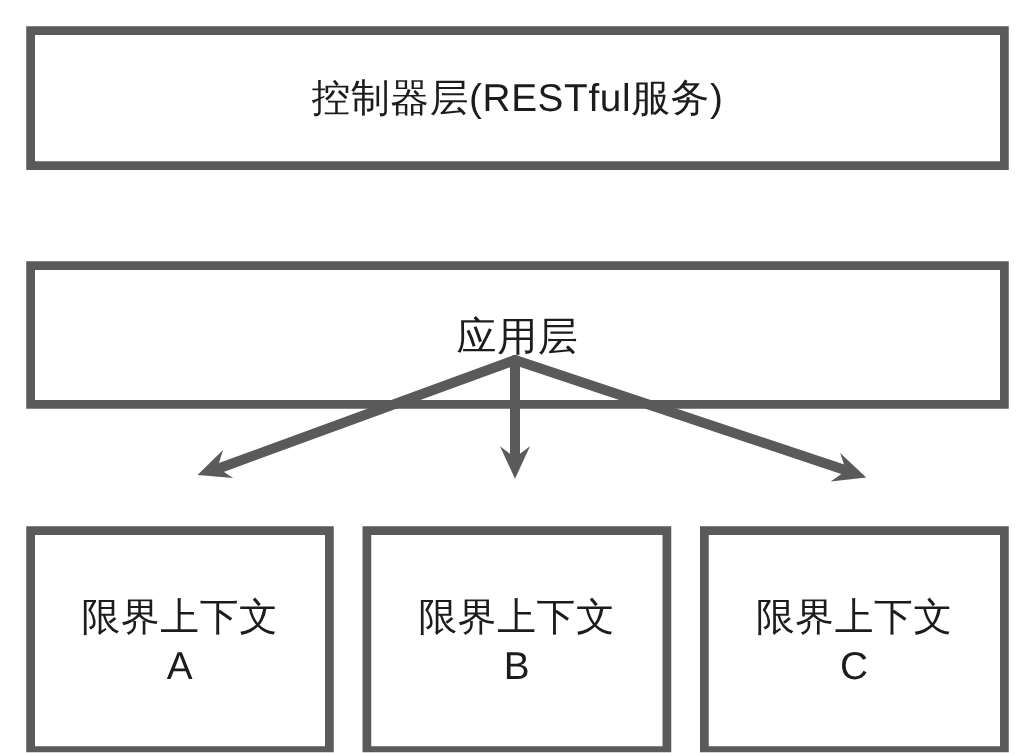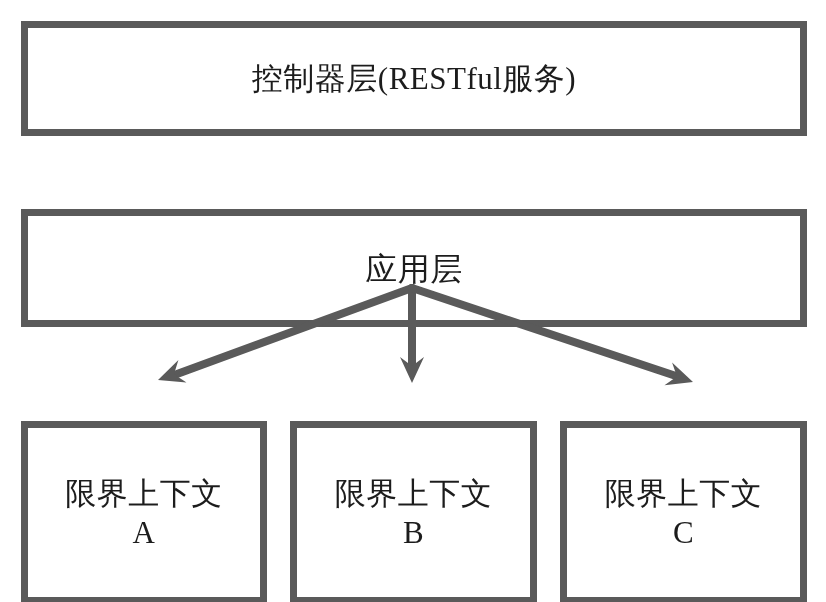--- a/index.html
+++ b/index.html
@@ -25,21 +25,20 @@
     background: var(--bg);
     border: 7px solid var(--line);
     display: flex;
     flex-direction: column;
     align-items: center;
     justify-content: center;
     text-align: center;
     font-weight: 300;
     color: var(--text);
     letter-spacing: 0.5px;
-    font-family: Liberation Serif, serif;
   }
   .node-controller {
     left: 21px; top: 21px;
     width: 786px; height: 115px;
     font-size: 31px;
   }
   .node-application {
     left: 21px; top: 209px;
     width: 786px; height: 118px;
     font-size: 32px;

